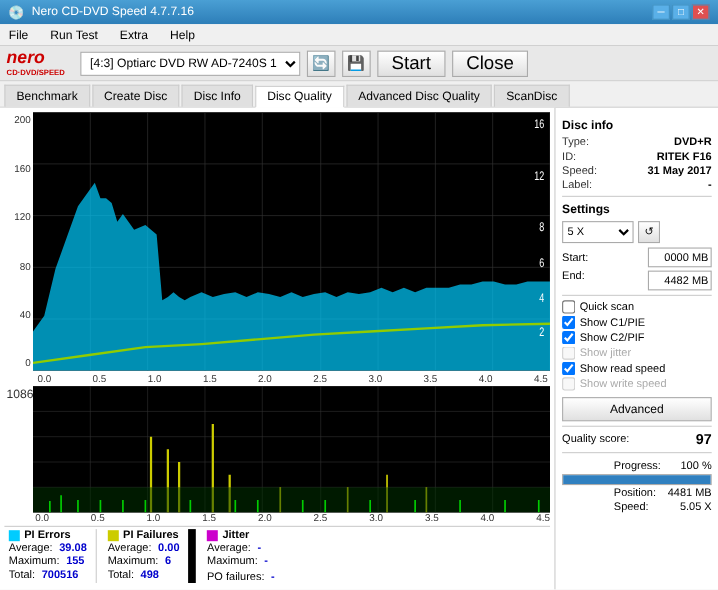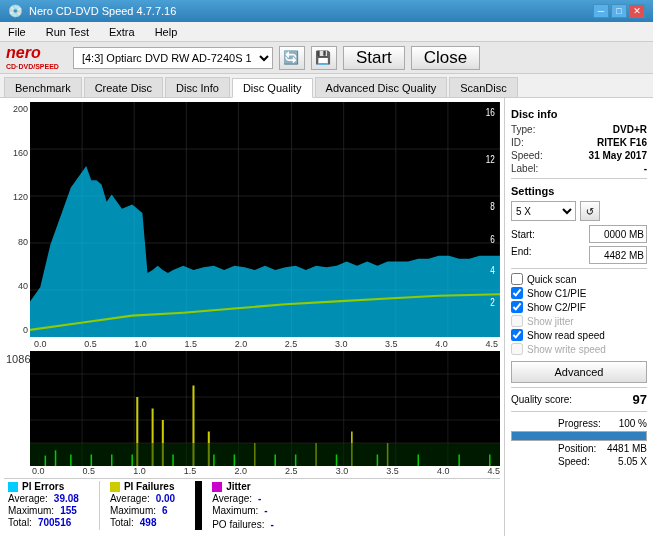--- a/index.html
+++ b/index.html
@@ -135,21 +135,21 @@
       display: flex;
       justify-content: space-between;
       padding: 0 2px;
       font-size: 9px;
       color: #333;
     }
     
     .legend-area {
       display: flex;
       padding: 2px 4px;
-      gap: 20px;
+      gap: 8px;
       border-top: 1px solid #ccc;
     }
     .legend-group { display: flex; flex-direction: column; gap: 1px; }
     .legend-title { display: flex; align-items: center; gap: 4px; font-size: 10px; font-weight: bold; }
     .legend-dot { width: 10px; height: 10px; }
     .legend-row { display: flex; gap: 6px; font-size: 10px; }
     .legend-val { color: #0000cc; font-weight: bold; }
     
     .right-panel {
       width: 148px;

